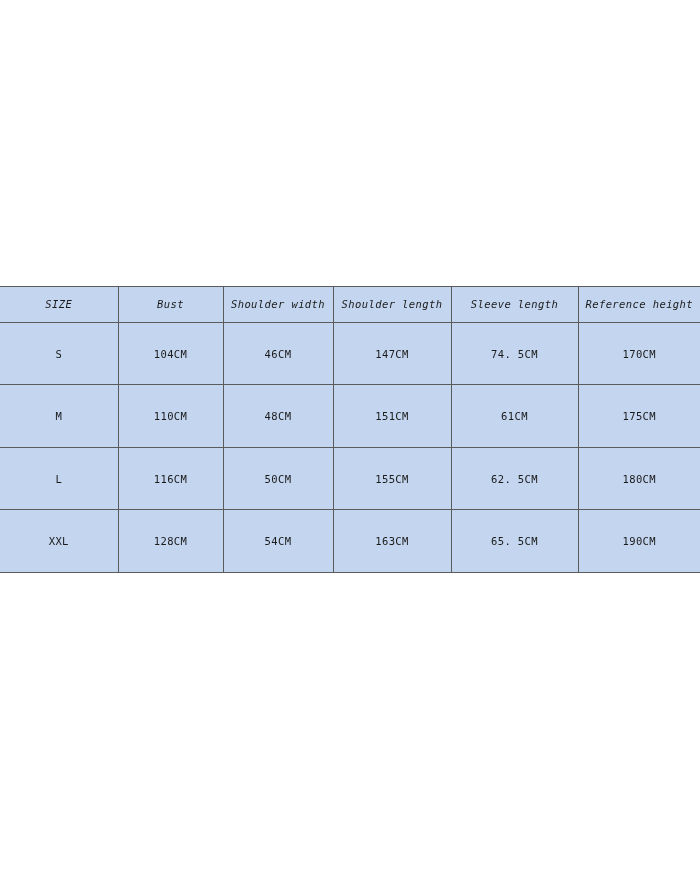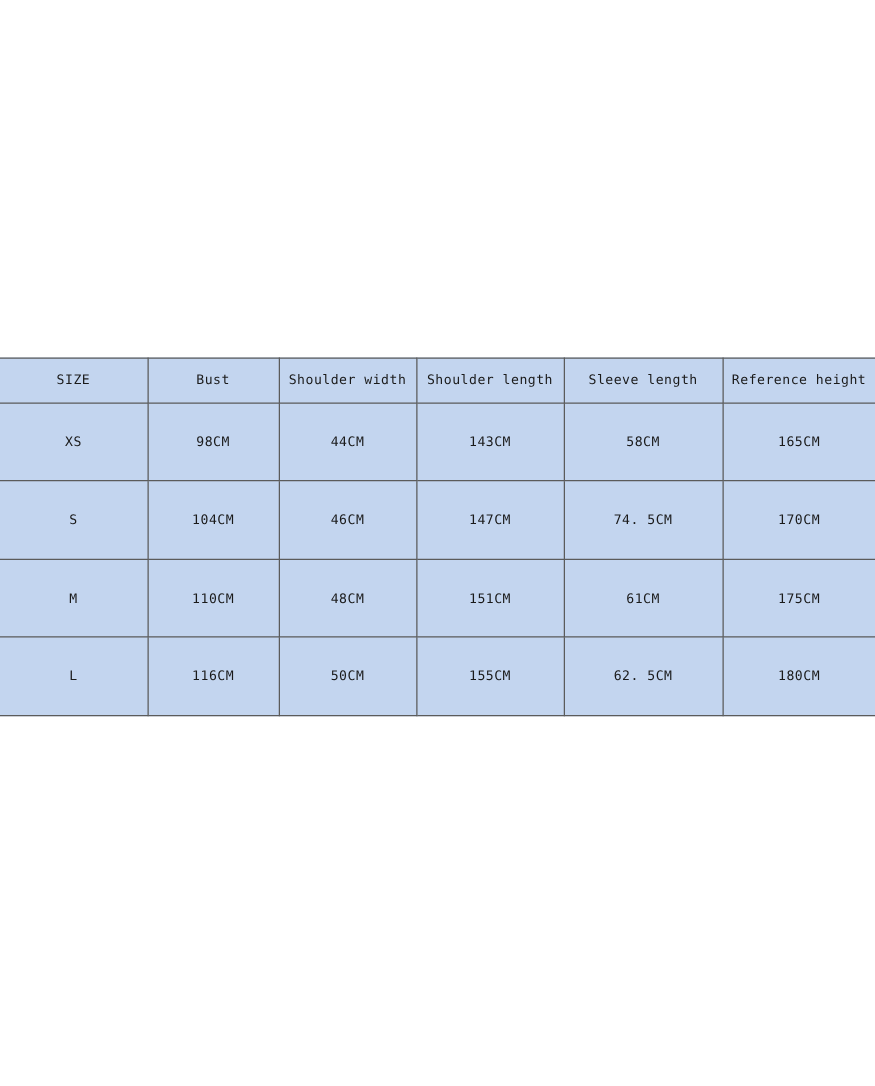--- a/index.html
+++ b/index.html
@@ -71,20 +71,21 @@
   col.c-size    { width: 118px; }
   col.c-bust    { width: 105px; }
   col.c-shoulder{ width: 110px; }
   col.c-length  { width: 118px; }
   col.c-sleeve  { width: 127px; }
   col.c-height  { width: 122px; }
 
   .header-cell {
     font-size: 10.5px;
     letter-spacing: 0.6px;
+    font-style: italic;
   }
 </style>
 </head>
 <body>
 
 <div id="size-chart-wrapper">
   <table class="size-chart">
     <colgroup>
       <col class="c-size">
       <col class="c-bust">
@@ -98,28 +99,20 @@
         <th class="header-cell">SIZE</th>
         <th class="header-cell">Bust</th>
         <th class="header-cell">Shoulder width</th>
         <th class="header-cell">Shoulder length</th>
         <th class="header-cell">Sleeve length</th>
         <th class="header-cell">Reference height</th>
       </tr>
     </thead>
     <tbody>
       <tr>
-        <td>XS</td>
-        <td>98CM</td>
-        <td>44CM</td>
-        <td>143CM</td>
-        <td>58CM</td>
-        <td>165CM</td>
-      </tr>
-      <tr>
         <td>S</td>
         <td>104CM</td>
         <td>46CM</td>
         <td>147CM</td>
         <td>74. 5CM</td>
         <td>170CM</td>
       </tr>
       <tr>
         <td>M</td>
         <td>110CM</td>
@@ -129,15 +122,23 @@
         <td>175CM</td>
       </tr>
       <tr>
         <td>L</td>
         <td>116CM</td>
         <td>50CM</td>
         <td>155CM</td>
         <td>62. 5CM</td>
         <td>180CM</td>
       </tr>
+      <tr>
+        <td>XXL</td>
+        <td>128CM</td>
+        <td>54CM</td>
+        <td>163CM</td>
+        <td>65. 5CM</td>
+        <td>190CM</td>
+      </tr>
     </tbody>
   </table>
 </div>
 
 </body></html>

